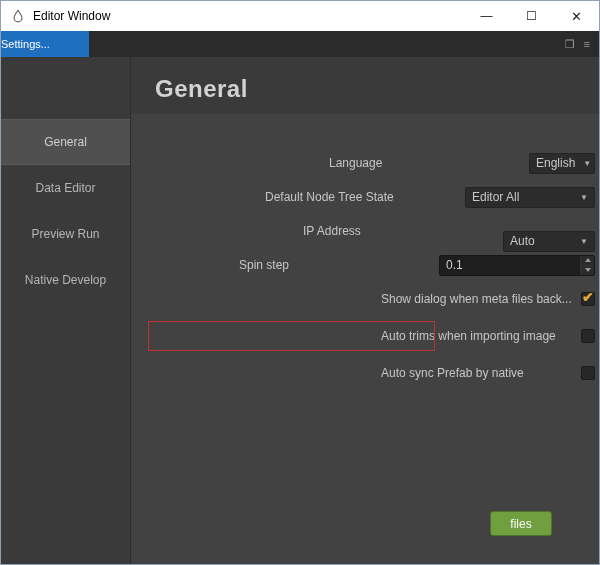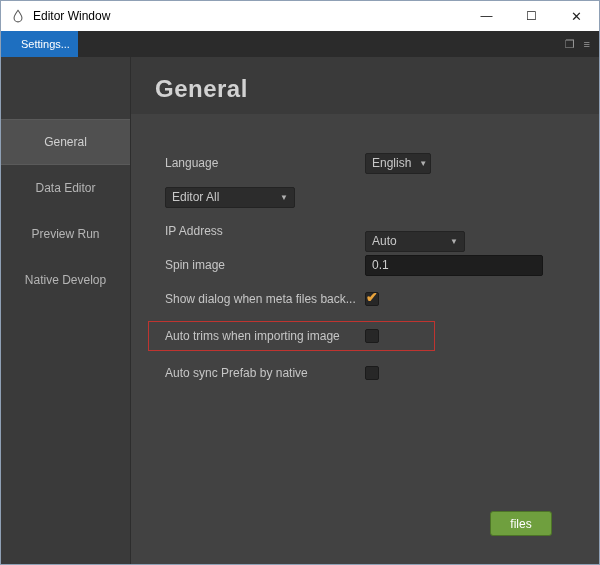--- a/index.html
+++ b/index.html
@@ -27,23 +27,23 @@
     width:45px; height:30px; display:flex; align-items:center; justify-content:center;
     font-size:12px; color:#222; cursor:default;
   }
   .win-btn.close { font-size:13px; }
   
   .tabbar {
     height:26px; background:#2b2b2b;
     display:flex; align-items:stretch;
   }
   .tab {
-    width:77px; background:#1e6fc0; color:#fff;
+    width:88px; background:#1e6fc0; color:#fff;
     font-size:11px; display:flex; align-items:center;
-    padding-left:20px;
+    padding-left:0;
   }
   .tab-icons {
     margin-left:auto; display:flex; align-items:center; gap:9px;
     padding-right:9px; color:#9a9a9a; font-size:11px;
   }
   .tab-icons span { cursor:default; line-height:1; }
   
   .content { display:flex; height:507px; }
   .sidebar {
     width:130px; background:#3a3a3a; border-right:1px solid #2d2d2d;
@@ -55,40 +55,40 @@
   }
   .nav-item.active {
     background:#505050; color:#d0d0d0;
     border-top:1px solid #5a5a5a; border-bottom:1px solid #5a5a5a;
   }
   .main { flex:1; display:flex; flex-direction:column; background:#424242; }
   .header { height:57px; background:#3a3a3a; padding:18px 0 0 24px; }
   .header h1 { font-size:24px; color:#d2d2d2; font-weight:bold; letter-spacing:0.5px; }
   .body { position:relative; flex:1; padding:32px 0 0 34px; }
   
-  .row { display:flex; align-items:center; height:34px; position:relative; width:430px; }
+  .row { display:flex; align-items:center; height:34px; position:relative; width:430px;justify-content:flex-end; }
   .row.highlighted { margin:3px 0; }
   .row.highlighted::before {
     content:""; position:absolute; left:-17px; top:2px;
     width:285px; height:28px;
     border:1px solid #bf3430; pointer-events:none;
   }
   .label { width:200px; font-size:12px; color:#c6c6c6; flex:none; }
   .select {
     height:21px; background:#2c2c2c; border:1px solid #232323; border-radius:2px;
     display:flex; align-items:center; justify-content:space-between;
     padding:0 6px; font-size:12px; color:#c8c8c8; cursor:default;
   }
   .select .arrow { font-size:8px; color:#b0b0b0; margin-left:8px; }
   .w66  { width:66px; }
   .w130 { width:130px; }
-  .w104 { width:100px;margin-top:20px; }
+  .w104 { width:92px;margin-top:20px; }
   .numberbox {
-    width:178px; height:21px; background:#1e1e1e; border:1px solid #161616;
-    border-radius:2px; display:flex; overflow:hidden;flex-direction:column;
+    width:156px; height:21px; background:#1e1e1e; border:1px solid #161616;
+    border-radius:2px; display:flex; overflow:hidden;
   }
   .num-val { flex:1; font-size:12px; color:#cfcfcf; line-height:19px; padding-left:6px; }
   .spinner { width:14px; border-left:1px solid #333; display:flex; flex-direction:column; background:#2b2b2b; }
   .spin-up, .spin-down { flex:1; display:flex; align-items:center; justify-content:center; cursor:default; }
   .spin-up { border-bottom:1px solid #333; }
   .tri-up { width:0; height:0; border-left:3px solid transparent; border-right:3px solid transparent; border-bottom:4px solid #999; }
   .tri-down { width:0; height:0; border-left:3px solid transparent; border-right:3px solid transparent; border-top:4px solid #999; }
   .checkbox {
     width:14px; height:14px; background:#272727; border:1px solid #1b1b1b;
     border-radius:2px; position:relative; cursor:default;
@@ -151,37 +151,38 @@
 
         <div class="row">
           <span class="label">Language</span>
           <div class="select w66">
             <span>English</span>
             <span class="arrow">▼</span>
           </div>
         </div>
 
         <div class="row">
+          <span class="label">Default Node Tree State</span>
           <div class="select w130">
             <span>Editor All</span>
             <span class="arrow">▼</span>
           </div>
         </div>
 
         <div class="row">
           <span class="label">IP Address</span>
           <div class="select w104">
             <span>Auto</span>
             <span class="arrow">▼</span>
           </div>
         </div>
 
 
         <div class="row">
-          <span class="label">Spin image</span>
+          <span class="label">Spin step</span>
           <div class="numberbox">
             <span class="num-val">0.1</span>
             <div class="spinner">
               <div class="spin-up">
                   <i class="tri-up"></i>
                 </div>
               <div class="spin-down">
                   <i class="tri-down"></i>
                 </div>
             </div>

